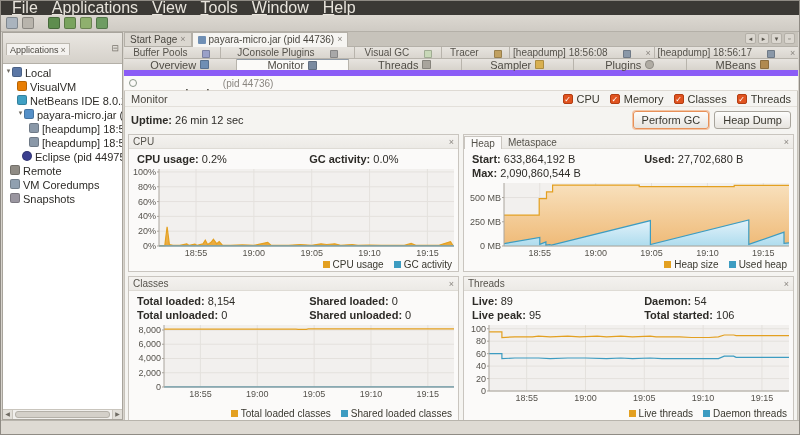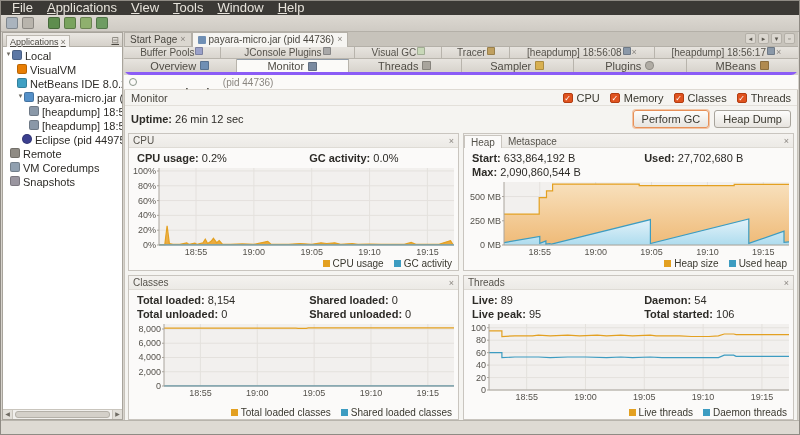--- a/index.html
+++ b/index.html
@@ -2,31 +2,31 @@
 <html><head>
 <meta charset="utf-8">
 <style>
   * { margin:0; padding:0; box-sizing:border-box; }
   html,body { background:#d7d3cc; }
   body { font-family:"Liberation Sans", sans-serif; }
   #window { position:relative; width:800px; height:435px; background:#d7d3cc; overflow:hidden; border:1px solid #8f8b84; }
 
   
   #menubar { position:absolute; left:0; top:0; right:0; height:14px; background:#3b3935; display:flex; align-items:center; padding-left:4px; }
-  .menu-item { color:#e8e4dc; font-size:13px; padding:0 7px; line-height:14px; cursor:default; }
+  .menu-item { color:#e8e4dc; font-size:16px; padding:0 7px; line-height:14px; cursor:default; }
   .menu-item u { text-decoration:underline; }
 
   
   #toolbar { position:absolute; left:0; top:14px; right:0; height:17px; background:linear-gradient(#dcd8d1,#cfcbc4); border-bottom:1px solid #b4b0a8; display:flex; align-items:center; gap:4px; padding-left:5px; }
   .tb-icon { width:12px; height:12px; border-radius:2px; border:1px solid rgba(0,0,0,.25); }
   .tb-sep { width:6px; }
 
   
   #sidebar { position:absolute; left:1px; top:31px; width:121px; bottom:14px; background:#ffffff; border:1px solid #a8a49c; display:flex; flex-direction:column; }
-  #sidebar-header { height:14px; background:linear-gradient(#e9e6e1,#d5d1ca); border-bottom:1px solid #b4b0a8; display:flex; align-items:center; font-size:9px; color:#4a4740; padding:0 3px;text-decoration:underline; }
+  #sidebar-header { height:31px; background:linear-gradient(#e9e6e1,#d5d1ca); border-bottom:1px solid #b4b0a8; display:flex; align-items:center; font-size:9px; color:#4a4740; padding:0 3px; }
   #sidebar-header .sb-title { background:#f4f2ef; border:1px solid #bcb8b0; border-bottom:none; padding:0 3px; height:12px; line-height:12px; margin-top:2px;}
   #sidebar-header .sb-x { margin-left:2px; color:#7a766e; font-size:9px; }
   #sidebar-header .sb-min { margin-left:auto; color:#7a766e; font-size:9px; }
   #tree { flex:1; padding-top:3px; overflow:hidden; font-size:11px; color:#2d2b27; }
   .tree-row { height:14px; display:flex; align-items:flex-start; white-space:nowrap; overflow:hidden; }
   .tree-exp { width:7px; font-size:7px; color:#6f6b63; text-align:center; flex:none; }
   .tree-ico { width:10px; height:10px; border-radius:2px; margin:0 3px 0 0; flex:none; border:1px solid rgba(0,0,0,.2); }
   .ind0 { padding-left:2px; } .ind1 { padding-left:14px; } .ind2 { padding-left:26px; } .ind1b { padding-left:19px; } .ind0b { padding-left:7px; }
   #tree-hscroll { height:10px; border-top:1px solid #c9c5bd; background:#f1efec; display:flex; align-items:center; }
   .scroll-arrow { width:10px; height:9px; font-size:6px; color:#6f6b63; text-align:center; line-height:9px; background:#e2dfd9; border-right:1px solid #c9c5bd; }
@@ -39,25 +39,25 @@
   .doctabs { height:15px; display:flex; background:#c7c3bb; border-bottom:1px solid #b4b0a8; align-items:center; }
   .doctab { font-size:10px; color:#4a4740; background:#dbd7d0; border:1px solid #b4b0a8; border-bottom:none; padding:0 5px; height:14px; line-height:13px; display:flex; align-items:center; gap:3px; }
   .doctab.active { background:#f6f5f2; height:15px; }
   .doctab .tab-x { color:#8a8680; font-size:9px; }
   .doc-ico { width:8px; height:8px; background:#6f8fb4; border-radius:1px; }
   .doctab-spacer { flex:1; }
   .nav-btns { display:flex; gap:2px; padding:0 3px 2px; }
   .nav-btn { width:11px; height:11px; font-size:7px; line-height:10px; text-align:center; color:#5a564e; background:#dbd7d0; border:1px solid #b4b0a8; border-radius:2px; }
 
   .subtabs { height:15px; display:flex; background:#cfcbc4; border-bottom:1px solid #b8b4ac; }
-  .subtab { flex:1; font-size:10px; color:#55524b; background:linear-gradient(#e7e4df,#d9d5ce); border-right:1px solid #b8b4ac; display:flex; align-items:flex-start; justify-content:center; gap:1px; white-space:nowrap; overflow:hidden; }
+  .subtab { flex:1; font-size:10px; color:#55524b; background:linear-gradient(#e7e4df,#d9d5ce); border-right:1px solid #b8b4ac; display:flex; align-items:flex-end; justify-content:center; gap:15px; white-space:nowrap; overflow:hidden; }
   .subtab .si { width:8px; height:8px; border-radius:1px; border:1px solid rgba(0,0,0,.2); }
   .subtab .tab-x { color:#8a8680; font-size:9px; }
 
-  .viewtabs { height:17px; display:flex; background:#f0abfc; border-bottom:3px solid #8b5cf6;border-radius:7px; }
+  .viewtabs { height:17px; display:flex; background:#f0abfc; border-bottom:6px solid #8b5cf6; }
   .viewtab { flex:1; font-size:11px; color:#4f4c45; background:linear-gradient(#e7e4df,#d7d3cc); border-right:1px solid #b8b4ac; display:flex; align-items:center; justify-content:center; gap:4px; }
   .viewtab.active { background:#fbfaf8; border-top:1px solid #8f9ba8; font-weight:normal; }
   .vi { width:9px; height:9px; border-radius:1px; border:1px solid rgba(0,0,0,.2); }
 
   .apphead { height:15px; background:#fbfaf8; border-bottom:1px solid #dedad3; display:flex; align-items:center; padding-left:5px; font-size:10px; color:#3a382f; gap:4px; }
   .apphead .ring { width:8px; height:8px; border:1.5px solid #8a968a; border-radius:50%; }
   .apphead b { font-weight:bold;margin-top:20px; }
   .apphead .pid { color:#8a8680; }
 
   

